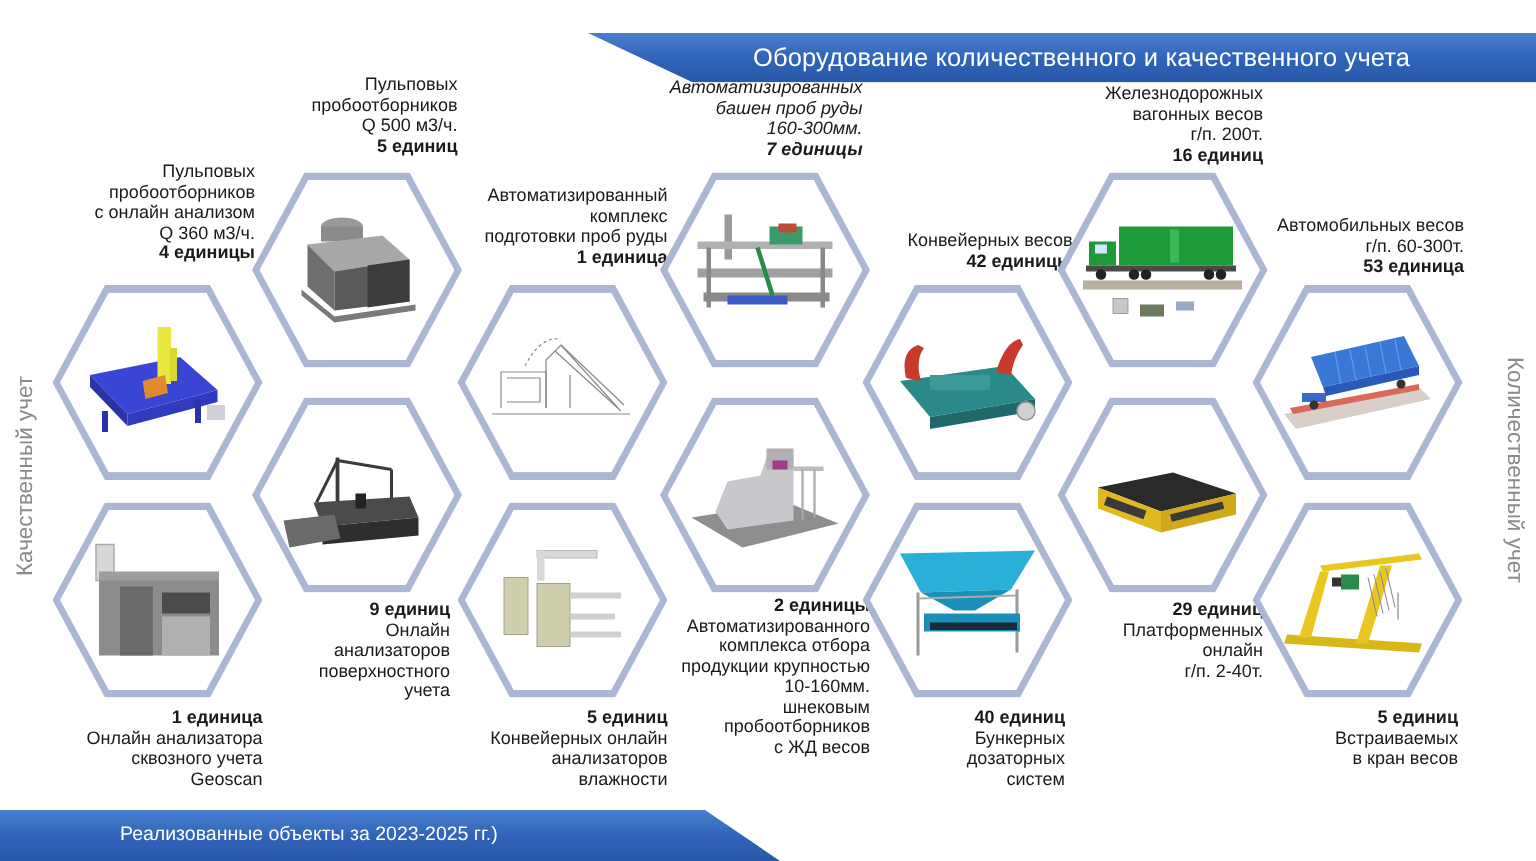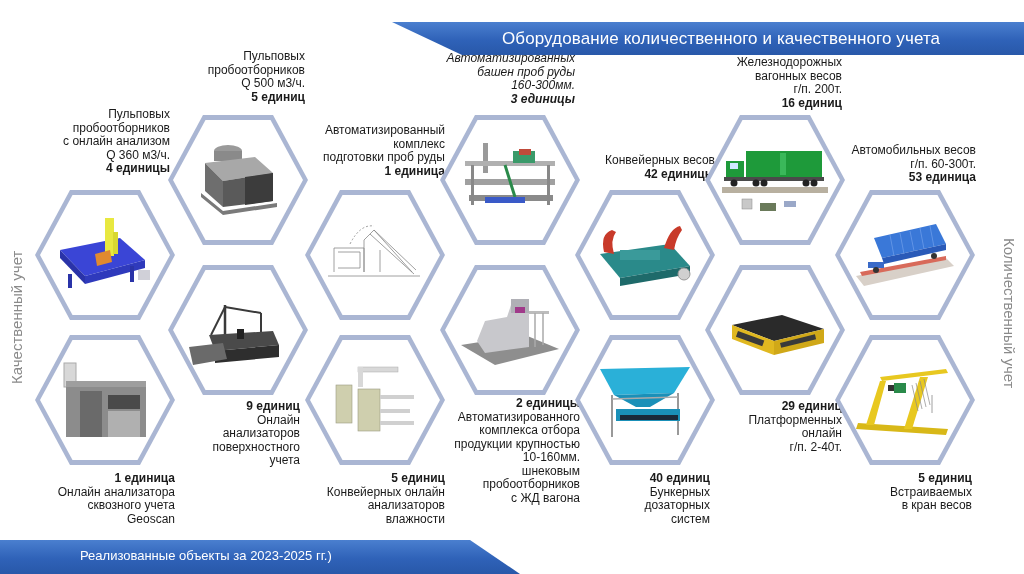--- a/index.html
+++ b/index.html
@@ -83,21 +83,21 @@
   <span class="line">Автоматизированный</span>
   <span class="line">комплекс</span>
   <span class="line">подготовки проб руды</span>
   <span class="line bold">1 единица</span>
 </div>
 
 <div class="caption" style="left:445px; top:52px; width:130px;font-style:italic;">
   <span class="line">Автоматизированных</span>
   <span class="line">башен проб руды</span>
   <span class="line">160-300мм.</span>
-  <span class="line bold">3 единицы</span>
+  <span class="line bold">7 единицы</span>
 </div>
 
 <div class="caption" style="left:580px; top:154px; width:135px;">
   <span class="line">Конвейерных весов</span>
   <span class="line bold">42 единицы</span>
 </div>
 
 <div class="caption" style="left:712px; top:56px; width:130px;">
   <span class="line">Железнодорожных</span>
   <span class="line">вагонных весов</span>
@@ -134,21 +134,21 @@
 </div>
 
 <div class="caption" style="left:445px; top:397px; width:135px;">
   <span class="line bold">2 единицы</span>
   <span class="line">Автоматизированного</span>
   <span class="line">комплекса отбора</span>
   <span class="line">продукции крупностью</span>
   <span class="line">10-160мм.</span>
   <span class="line">шнековым</span>
   <span class="line">пробоотборников</span>
-  <span class="line">с ЖД вагона</span>
+  <span class="line">с ЖД весов</span>
 </div>
 
 <div class="caption" style="left:580px; top:472px; width:130px;">
   <span class="line bold">40 единиц</span>
   <span class="line">Бункерных</span>
   <span class="line">дозаторных</span>
   <span class="line">систем</span>
 </div>
 
 <div class="caption" style="left:712px; top:400px; width:130px;">

